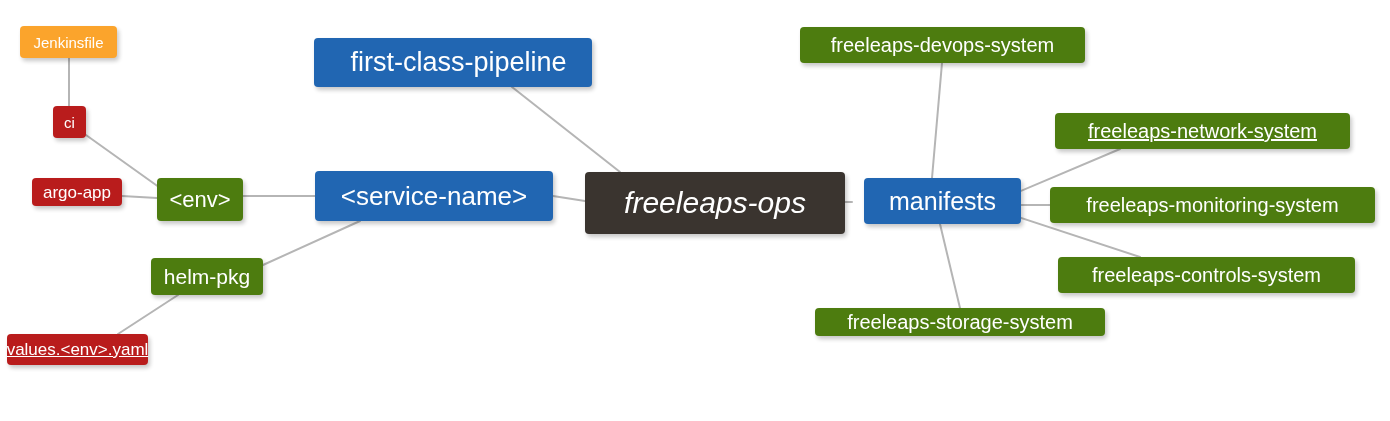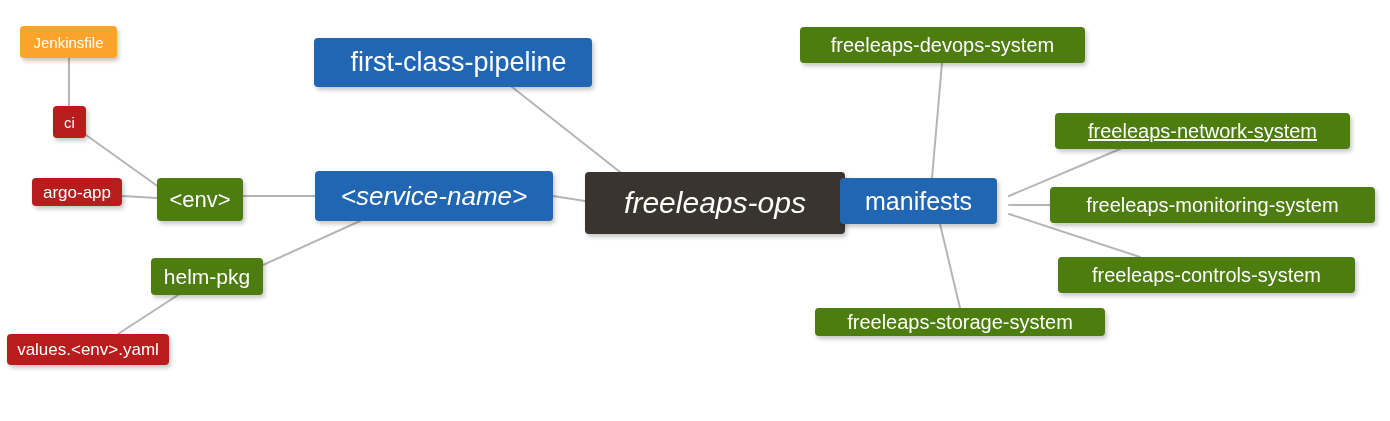--- a/index.html
+++ b/index.html
@@ -70,45 +70,45 @@
       <line x1="932" y1="178" x2="942" y2="63" stroke="#b5b5b5" stroke-width="2" stroke-linecap="round"></line>
       <line x1="1009" y1="196" x2="1120" y2="149" stroke="#b5b5b5" stroke-width="2" stroke-linecap="round"></line>
       <line x1="1009" y1="205" x2="1050" y2="205" stroke="#b5b5b5" stroke-width="2" stroke-linecap="round"></line>
       <line x1="1009" y1="214" x2="1140" y2="257" stroke="#b5b5b5" stroke-width="2" stroke-linecap="round"></line>
       <line x1="940" y1="224" x2="960" y2="308" stroke="#b5b5b5" stroke-width="2" stroke-linecap="round"></line>
     </svg>
   <div id="node-layer">
       <div class="node c-root" style="left: 585px; top: 172px; width: 260px; height: 62px; font-size: 30px; font-style: italic;">
         <span class="node-label">freeleaps-ops</span>
       </div>
-      <div class="node c-blue" style="left: 315px; top: 171px; width: 238px; height: 50px; font-size: 26px; font-style: italic;">
+      <div class="node c-blue" style="left: 315px; top: 171px; width: 238px; height: 50px; font-size: 26px;">
         <span class="node-label">&lt;service-name&gt;</span>
       </div>
       <div class="node c-blue" style="left: 314px; top: 38px; width: 278px; height: 49px; font-size: 27px; padding-left: 21px;">
         <span class="node-label">first-class-pipeline</span>
       </div>
-      <div class="node c-blue" style="left: 840px; top: 178px; width: 157px; height: 46px; font-size: 25px;">
+      <div class="node c-blue" style="left: 864px; top: 178px; width: 157px; height: 46px; font-size: 25px;">
         <span class="node-label">manifests</span>
       </div>
       <div class="node c-green" style="left: 157px; top: 178px; width: 86px; height: 43px; font-size: 22px;">
         <span class="node-label">&lt;env&gt;</span>
       </div>
       <div class="node c-green" style="left: 151px; top: 258px; width: 112px; height: 37px; font-size: 21px; text-align: right;">
         <span class="node-label">helm-pkg</span>
       </div>
       <div class="node c-orange" style="left: 20px; top: 26px; width: 97px; height: 32px; font-size: 15px;">
         <span class="node-label">Jenkinsfile</span>
       </div>
       <div class="node c-red" style="left: 53px; top: 106px; width: 33px; height: 32px; font-size: 15px;">
         <span class="node-label">ci</span>
       </div>
       <div class="node c-red" style="left: 32px; top: 178px; width: 90px; height: 28px; font-size: 17px;">
         <span class="node-label">argo-app</span>
       </div>
-      <div class="node c-red" style="left: 7px; top: 334px; width: 162px; height: 31px; font-size: 17px;">
+      <div class="node c-red" style="left: 7px; top: 334px; width: 141px; height: 31px; font-size: 17px; text-decoration: underline;">
         <span class="node-label">values.&lt;env&gt;.yaml</span>
       </div>
       <div class="node c-green" style="left: 800px; top: 27px; width: 285px; height: 36px; font-size: 20px;">
         <span class="node-label">freeleaps-devops-system</span>
       </div>
       <div class="node c-green" style="left: 1055px; top: 113px; width: 295px; height: 36px; font-size: 20px; text-decoration: underline;">
         <span class="node-label">freeleaps-network-system</span>
       </div>
       <div class="node c-green" style="left: 1050px; top: 187px; width: 325px; height: 36px; font-size: 20px;">
         <span class="node-label">freeleaps-monitoring-system</span>

